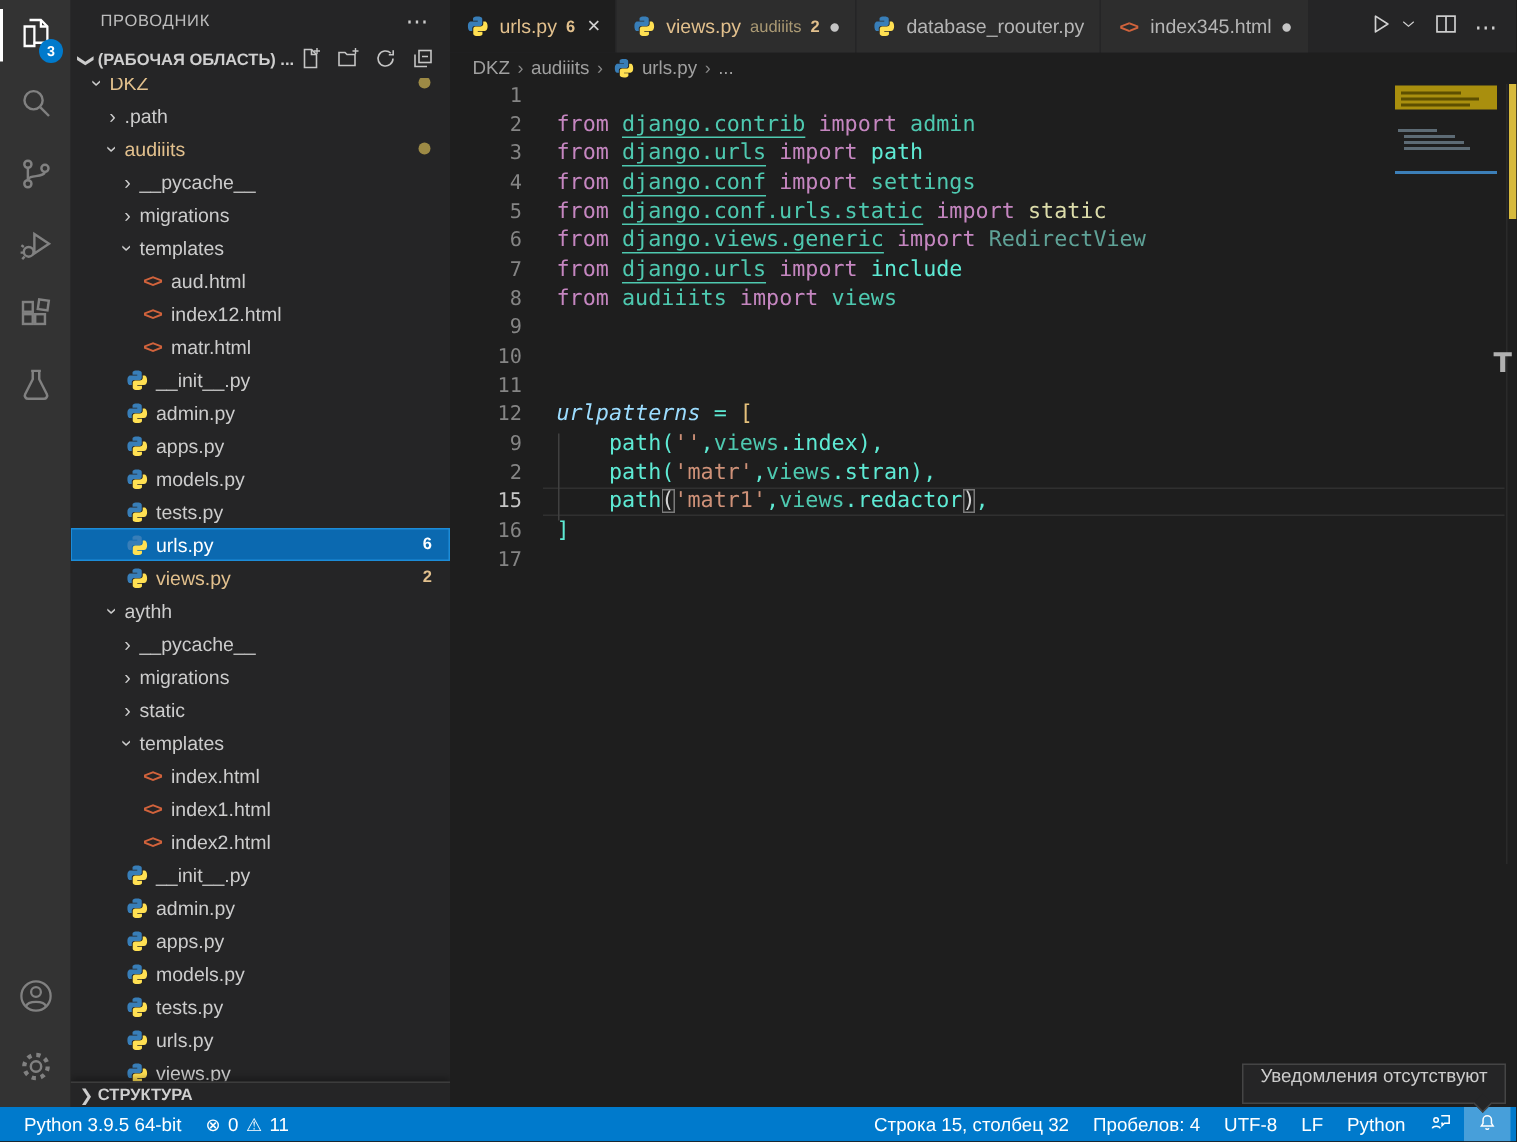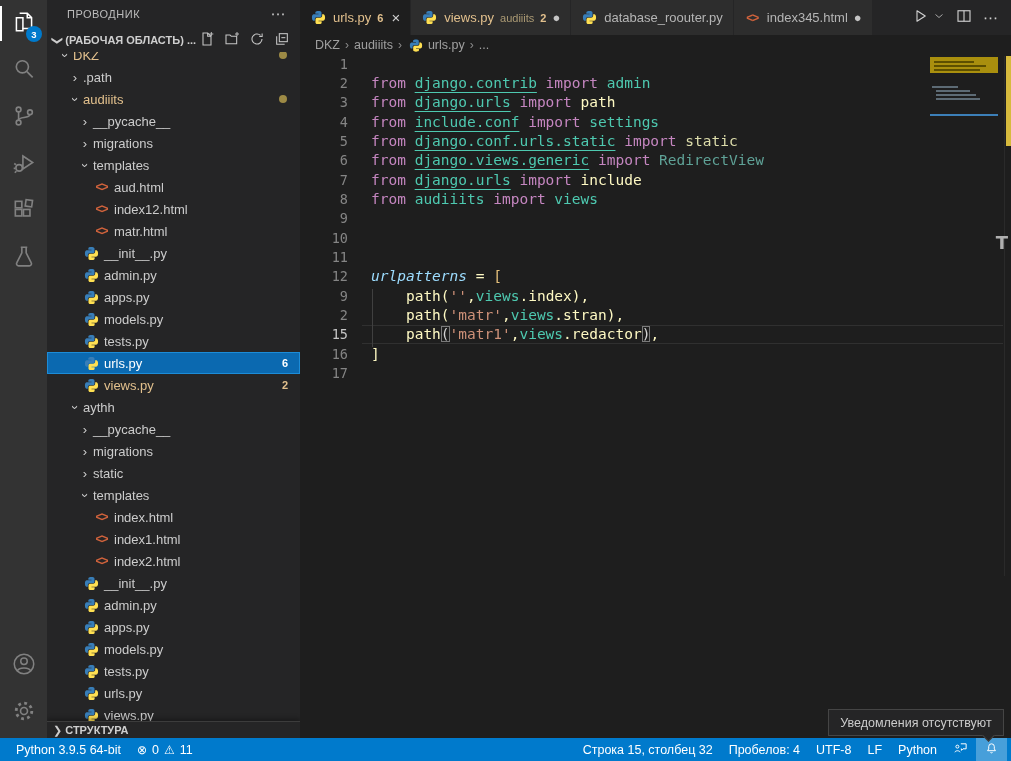--- a/index.html
+++ b/index.html
@@ -64,21 +64,21 @@
   .codeline { position:relative; height:19.35px; display:flex; align-items:center; white-space:pre; }
   .ln { width:48px; text-align:right; color:#858585; font-size:13.5px; flex:none; }
   .src { margin-left:23px; }
   .codeline.current .ln { color:#c6c6c6;text-align:right; }
   .codeline.current::after { content:""; position:absolute; left:62px; right:8px; top:0; bottom:0; border-top:1px solid #303030; border-bottom:1px solid #303030; pointer-events:none; }
   .tk-kw { color:#c586c0; }
   .tk-mod { color:#4ec9b0; text-decoration-line:underline; text-decoration-style:wavy; text-decoration-color:#b89500; text-decoration-thickness:1px; text-underline-offset:4px;text-decoration:underline; }
   .tk-cls { color:#4ec9b0; }
   .tk-clsdim { color:#5fa297; }
   .tk-fn { color:#dcdcaa; }
-  .tk-pln { color:#fef9c3; }
+  .tk-pln { color:#5eead4; }
   .tk-str { color:#ce9178; }
   .tk-var { color:#9cdcfe;font-style:italic; }
   .tk-brk { color:#e5c07b; }
   .tk-brkm { color:#d4d4d4; box-shadow:inset 0 0 0 1px #7a7a7a; }
   .indent-guide { position:absolute; left:72px; width:1px; background:#404040; }
   
   .minimap { position:absolute; right:11px; top:2px; width:70px; height:120px; }
   .mm-warnblock { position:absolute; left:0; top:1px; width:68px; height:16px; background:#a98f0e; }
   .mm-warnline { position:absolute; height:2px; background:#5d4f00; }
   .mm-codeline { position:absolute; height:2px; background:#5d6b75; }
@@ -88,21 +88,21 @@
   .t-mark { position:absolute; right:3px; top:178px; color:#b0b0b0; font-size:18px; font-weight:bold; font-family:"DejaVu Sans", sans-serif; }
   
   .statusbar { position:absolute; left:0; right:0; bottom:0; height:23px; background:#007acc; color:#ffffff; display:flex; align-items:center; font-size:12.5px; z-index:6; }
   .st-item { padding:0 8px; height:23px; display:flex; align-items:center; gap:5px; cursor:pointer; white-space:nowrap; }
   .st-left { display:flex; margin-left:8px;justify-content:space-between; }
   .st-right { display:flex; margin-left:auto; margin-right:4px; align-items:center; }
   .st-ico { font-size:12px; }
   .st-item svg { width:15px; height:15px; }
   .bell-wrap { background:rgba(255,255,255,.28); }
   
-  .tooltip { position:absolute; left:828px; top:709px; width:176px; height:27px; background:#252526; border:1px solid #454545; color:#cccccc; font-size:12.5px; display:flex; align-items:center; justify-content:center; z-index:10; }
+  .tooltip { position:absolute; left:828px; top:709px; width:176px; height:27px; background:#252526; border:1px solid #454545; color:#cccccc; font-size:12.5px; display:flex; align-items:flex-start; justify-content:center; z-index:10; }
   .tooltip::after { content:""; position:absolute; left:155px; bottom:-5px; width:8px; height:8px; background:#252526; border-right:1px solid #454545; border-bottom:1px solid #454545; transform:rotate(45deg); }
 </style>
 </head>
 <body>
 
 <div class="app">
 
   <div class="activitybar">
     <div class="ab-item active">
       <span><svg viewBox="0 0 24 24" fill="none" stroke="currentColor" stroke-width="1.4">
@@ -516,21 +516,21 @@
         </span>
       <span class="bc-item">urls.py</span>
       <span class="bc-sep">›</span>
       <span class="bc-item">...</span>
     </div>
     <div class="editor">
       <div id="code">
           <div class="codeline"><span class="ln">1</span><span class="src"></span></div>
           <div class="codeline"><span class="ln">2</span><span class="src"><span class="tk-kw">from </span><span class="tk-mod">django.contrib</span><span class="tk-kw"> import </span><span class="tk-cls">admin</span></span></div>
           <div class="codeline"><span class="ln">3</span><span class="src"><span class="tk-kw">from </span><span class="tk-mod">django.urls</span><span class="tk-kw"> import </span><span class="tk-pln">path</span></span></div>
-          <div class="codeline"><span class="ln">4</span><span class="src"><span class="tk-kw">from </span><span class="tk-mod">include.conf</span><span class="tk-kw"> import </span><span class="tk-cls">settings</span></span></div>
+          <div class="codeline"><span class="ln">4</span><span class="src"><span class="tk-kw">from </span><span class="tk-mod">django.conf</span><span class="tk-kw"> import </span><span class="tk-cls">settings</span></span></div>
           <div class="codeline"><span class="ln">5</span><span class="src"><span class="tk-kw">from </span><span class="tk-mod">django.conf.urls.static</span><span class="tk-kw"> import </span><span class="tk-fn">static</span></span></div>
           <div class="codeline"><span class="ln">6</span><span class="src"><span class="tk-kw">from </span><span class="tk-mod">django.views.generic</span><span class="tk-kw"> import </span><span class="tk-clsdim">RedirectView</span></span></div>
           <div class="codeline"><span class="ln">7</span><span class="src"><span class="tk-kw">from </span><span class="tk-mod">django.urls</span><span class="tk-kw"> import </span><span class="tk-pln">include</span></span></div>
           <div class="codeline"><span class="ln">8</span><span class="src"><span class="tk-kw">from </span><span class="tk-cls">audiiits</span><span class="tk-kw"> import </span><span class="tk-cls">views</span></span></div>
           <div class="codeline"><span class="ln">9</span><span class="src"></span></div>
           <div class="codeline"><span class="ln">10</span><span class="src"></span></div>
           <div class="codeline"><span class="ln">11</span><span class="src"></span></div>
           <div class="codeline"><span class="ln">12</span><span class="src"><span class="tk-var">urlpatterns</span><span class="tk-pln"> = </span><span class="tk-brk">[</span></span></div>
           <div class="codeline"><span class="ln">9</span><span class="src"><span class="tk-pln">    path(</span><span class="tk-str">''</span><span class="tk-pln">,</span><span class="tk-cls">views</span><span class="tk-pln">.index),</span></span></div>
           <div class="codeline"><span class="ln">2</span><span class="src"><span class="tk-pln">    path(</span><span class="tk-str">'matr'</span><span class="tk-pln">,</span><span class="tk-cls">views</span><span class="tk-pln">.stran),</span></span></div>

